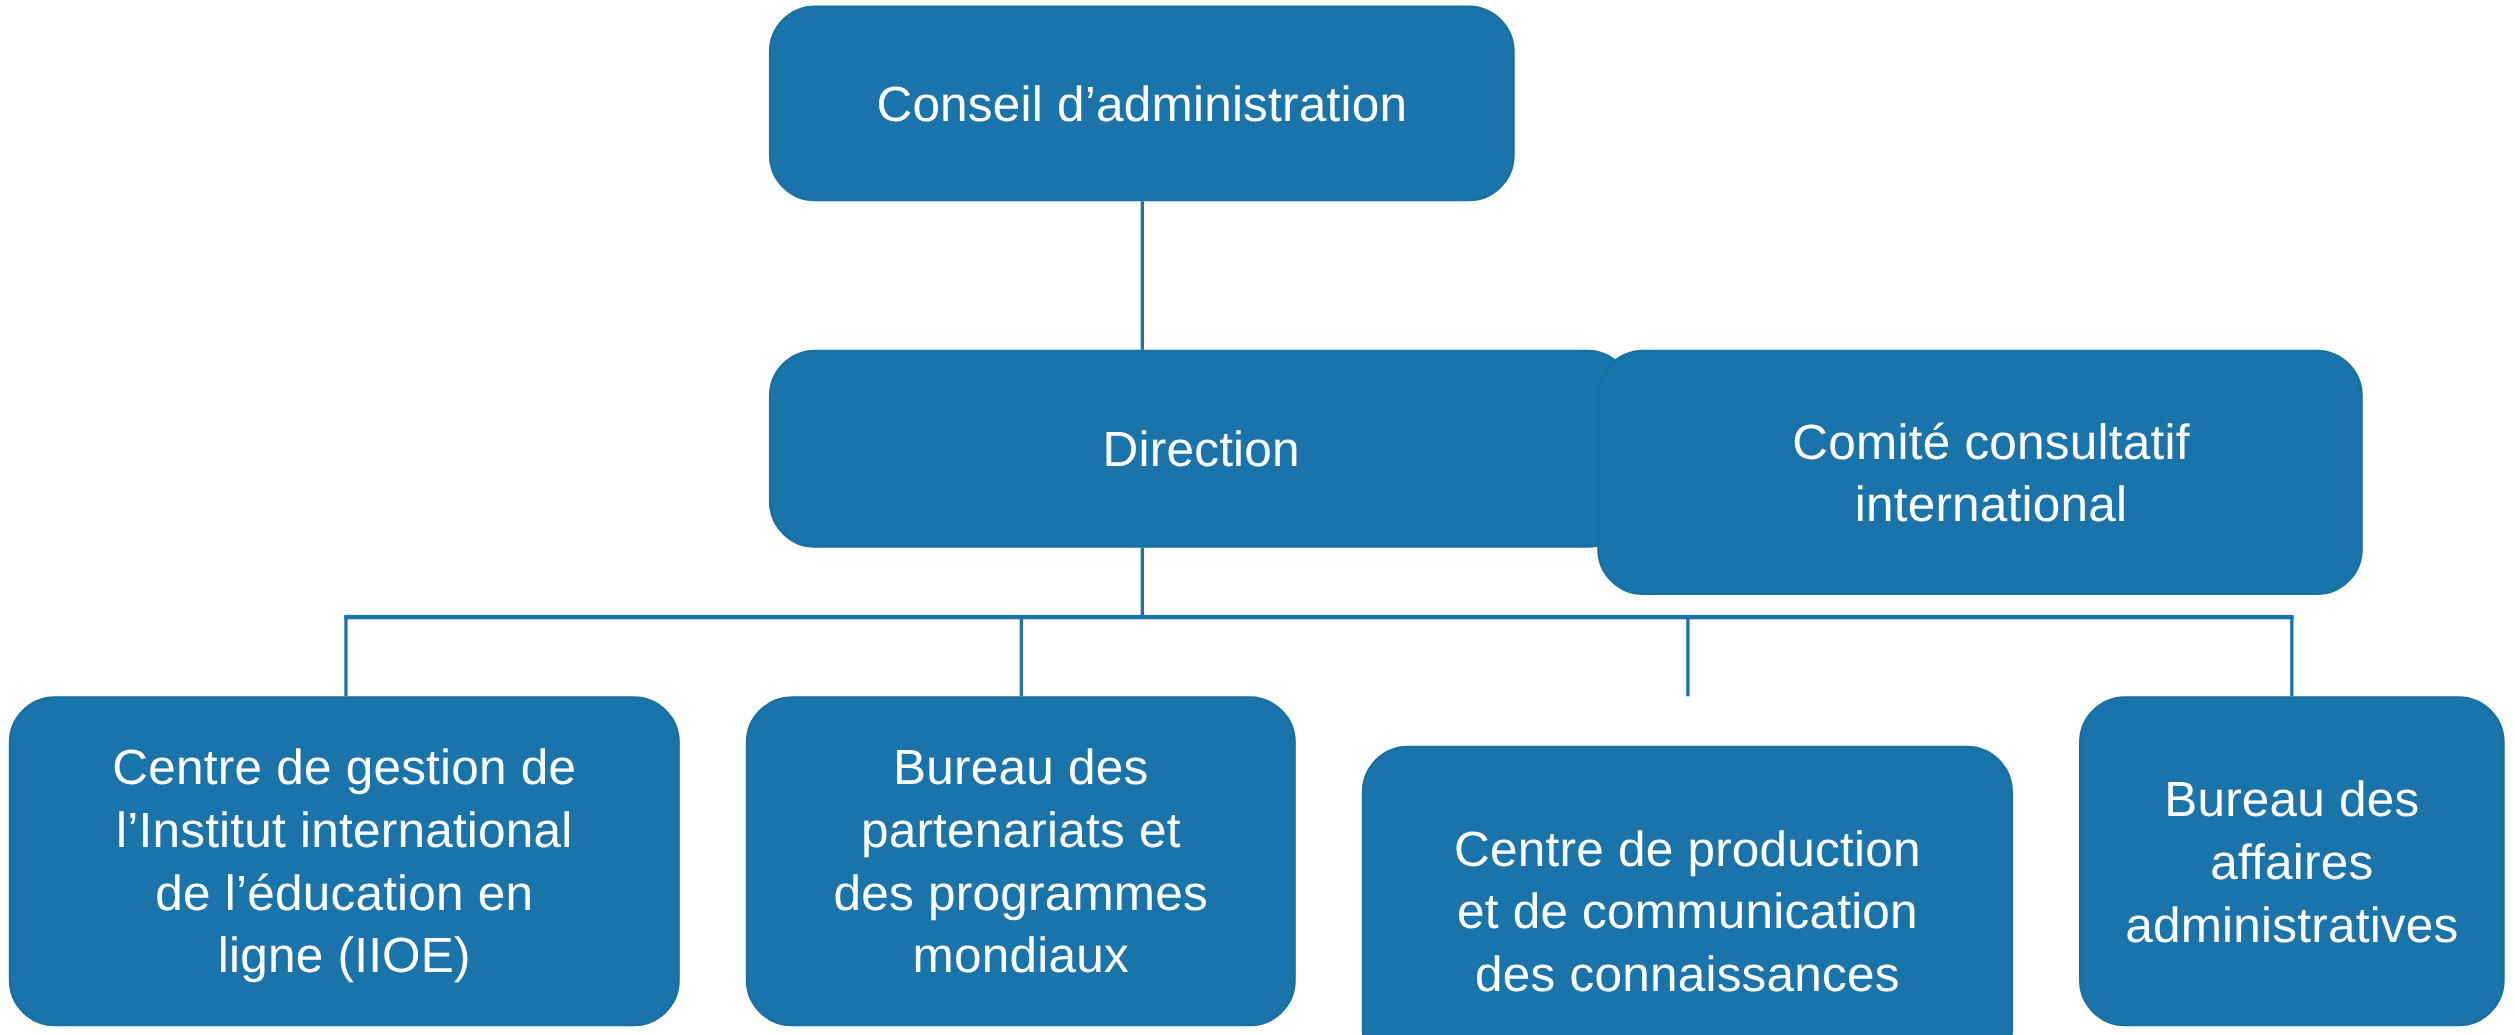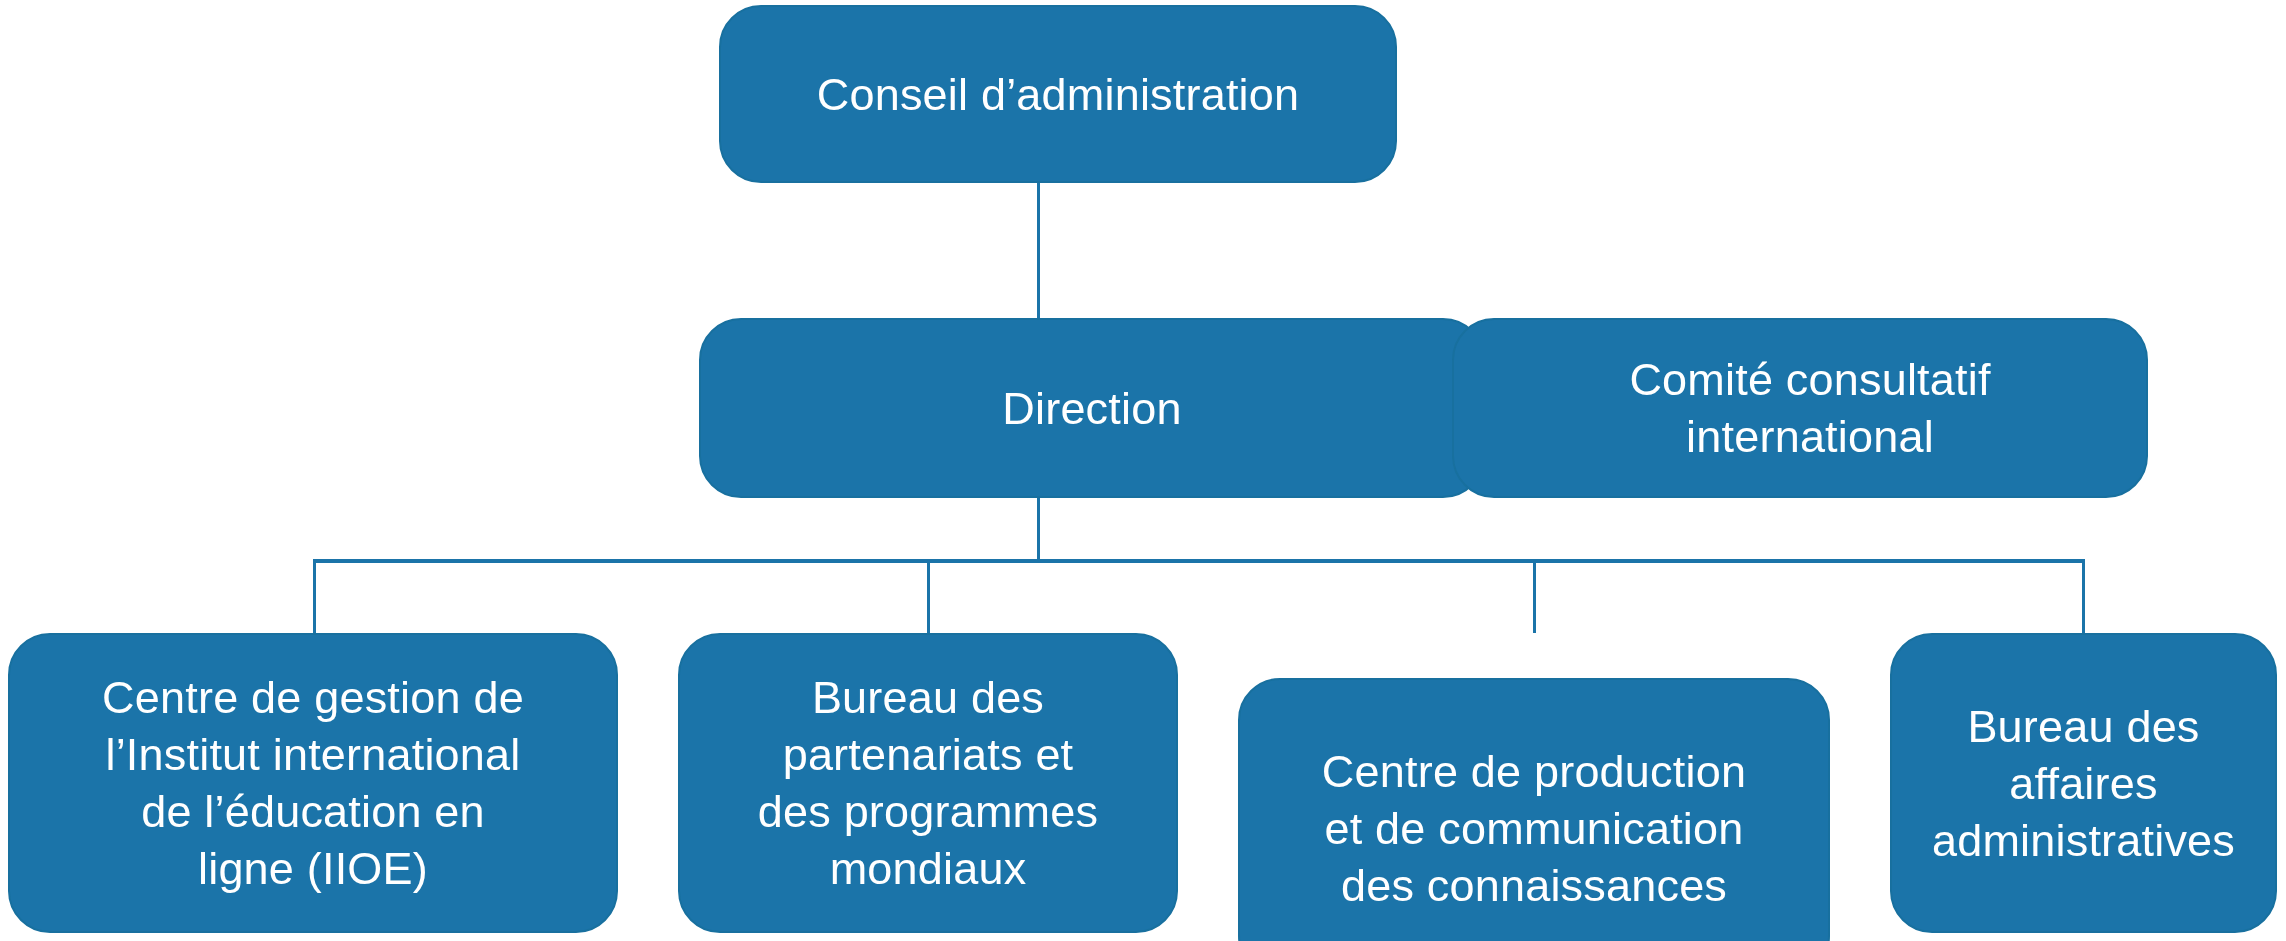--- a/index.html
+++ b/index.html
@@ -25,23 +25,23 @@
     font-size: 45px;
     line-height: 57px;
     white-space: pre-line;
     letter-spacing: 0.2px;
   }
   .line {
     position: absolute;
     background: var(--connector, #1b74a9);
   }
   
-  #node-conseil      { left: 699px;  top: 5px;   width: 678px; height: 178px; margin-left: 20px; }
+  #node-conseil      { left: 699px;  top: 5px;   width: 678px; height: 178px; }
   #node-direction    { left: 699px;  top: 318px; width: 786px; height: 180px; }
-  #node-comite       { left: 1452px; top: 318px; width: 696px; height: 180px; padding-left: 20px; }
+  #node-comite       { left: 1452px; top: 318px; width: 696px; height: 223px; padding-left: 20px; }
   #node-iioe         { left: 8px;    top: 633px; width: 610px; height: 300px; }
   #node-partenariats { left: 678px;  top: 633px; width: 500px; height: 300px; }
   #node-production   { left: 1238px; top: 633px; width: 592px; height: 300px; margin-top: 45px; }
   #node-affaires     { left: 1890px; top: 633px; width: 387px; height: 300px; }
   
   #conn-conseil-direction { left: 1037px; top: 183px; width: 3px;    height: 135px; }
   #conn-direction-comite  { left: 1377px; top: 406px; width: 75px;   height: 3px;   }
   #conn-direction-bus     { left: 1037px; top: 498px; width: 3px;    height: 63px;  }
   #conn-bus               { left: 313px;  top: 559px; width: 1772px; height: 4px;   }
   #conn-drop-iioe         { left: 313px;  top: 560px; width: 3px;    height: 73px;  }

